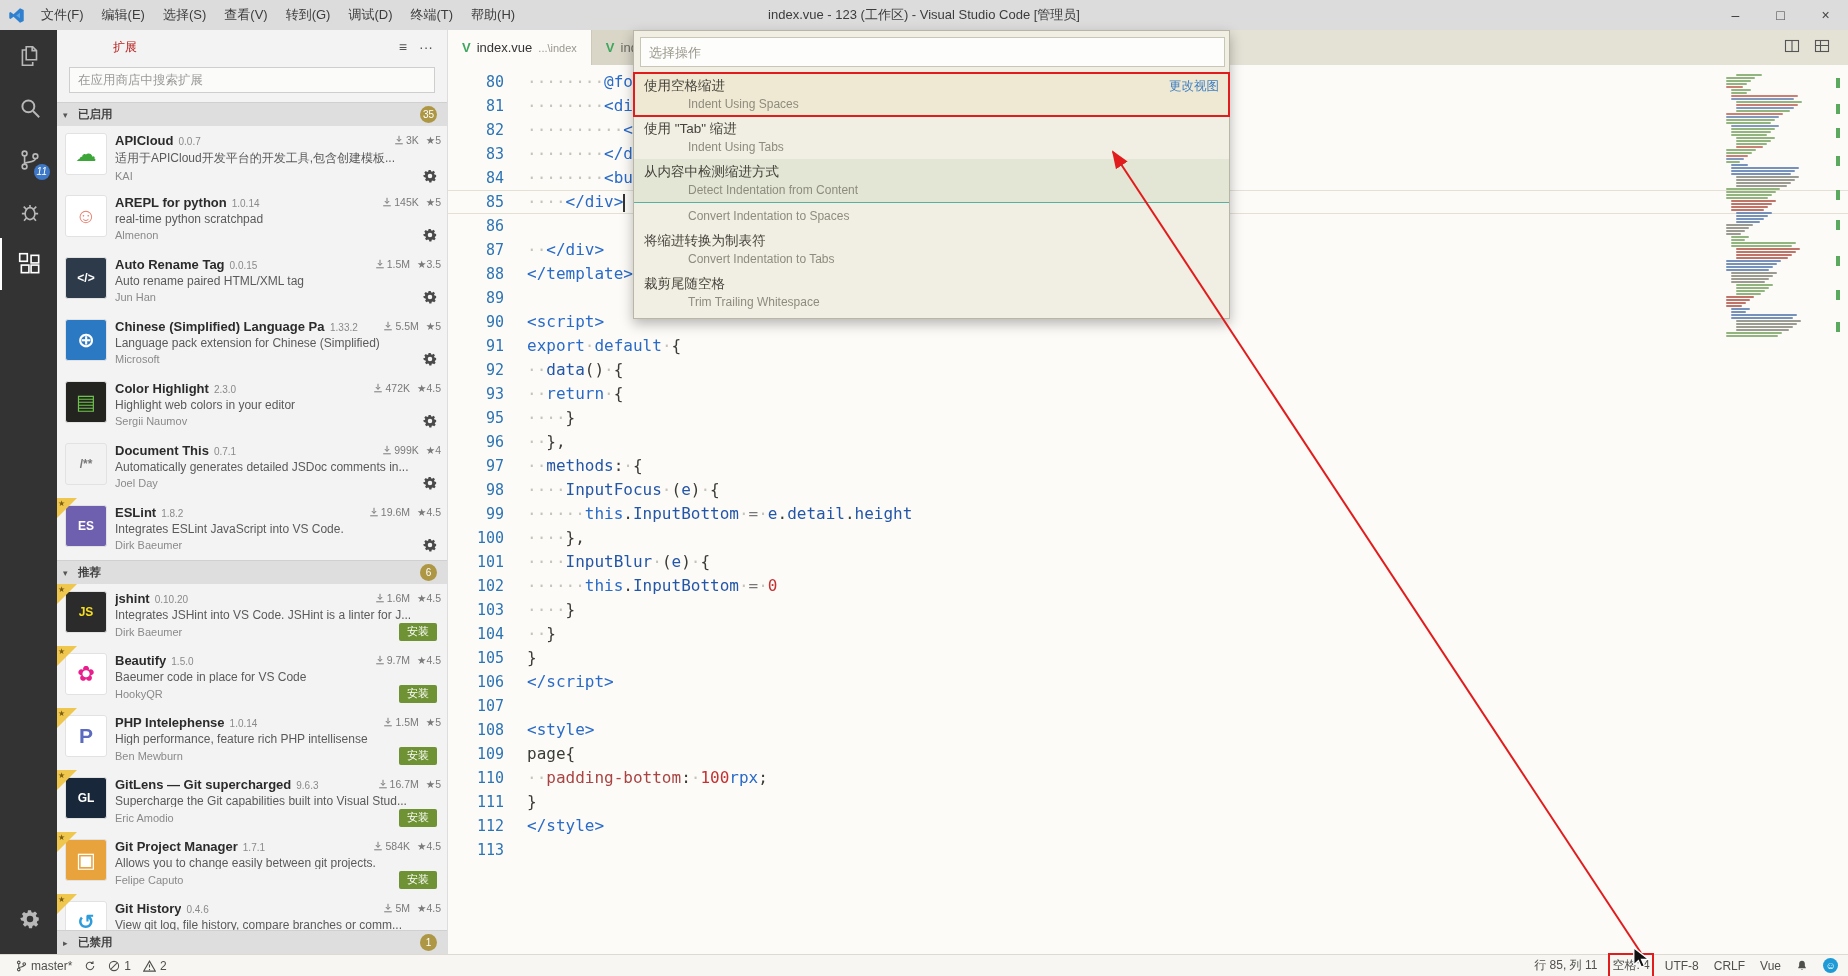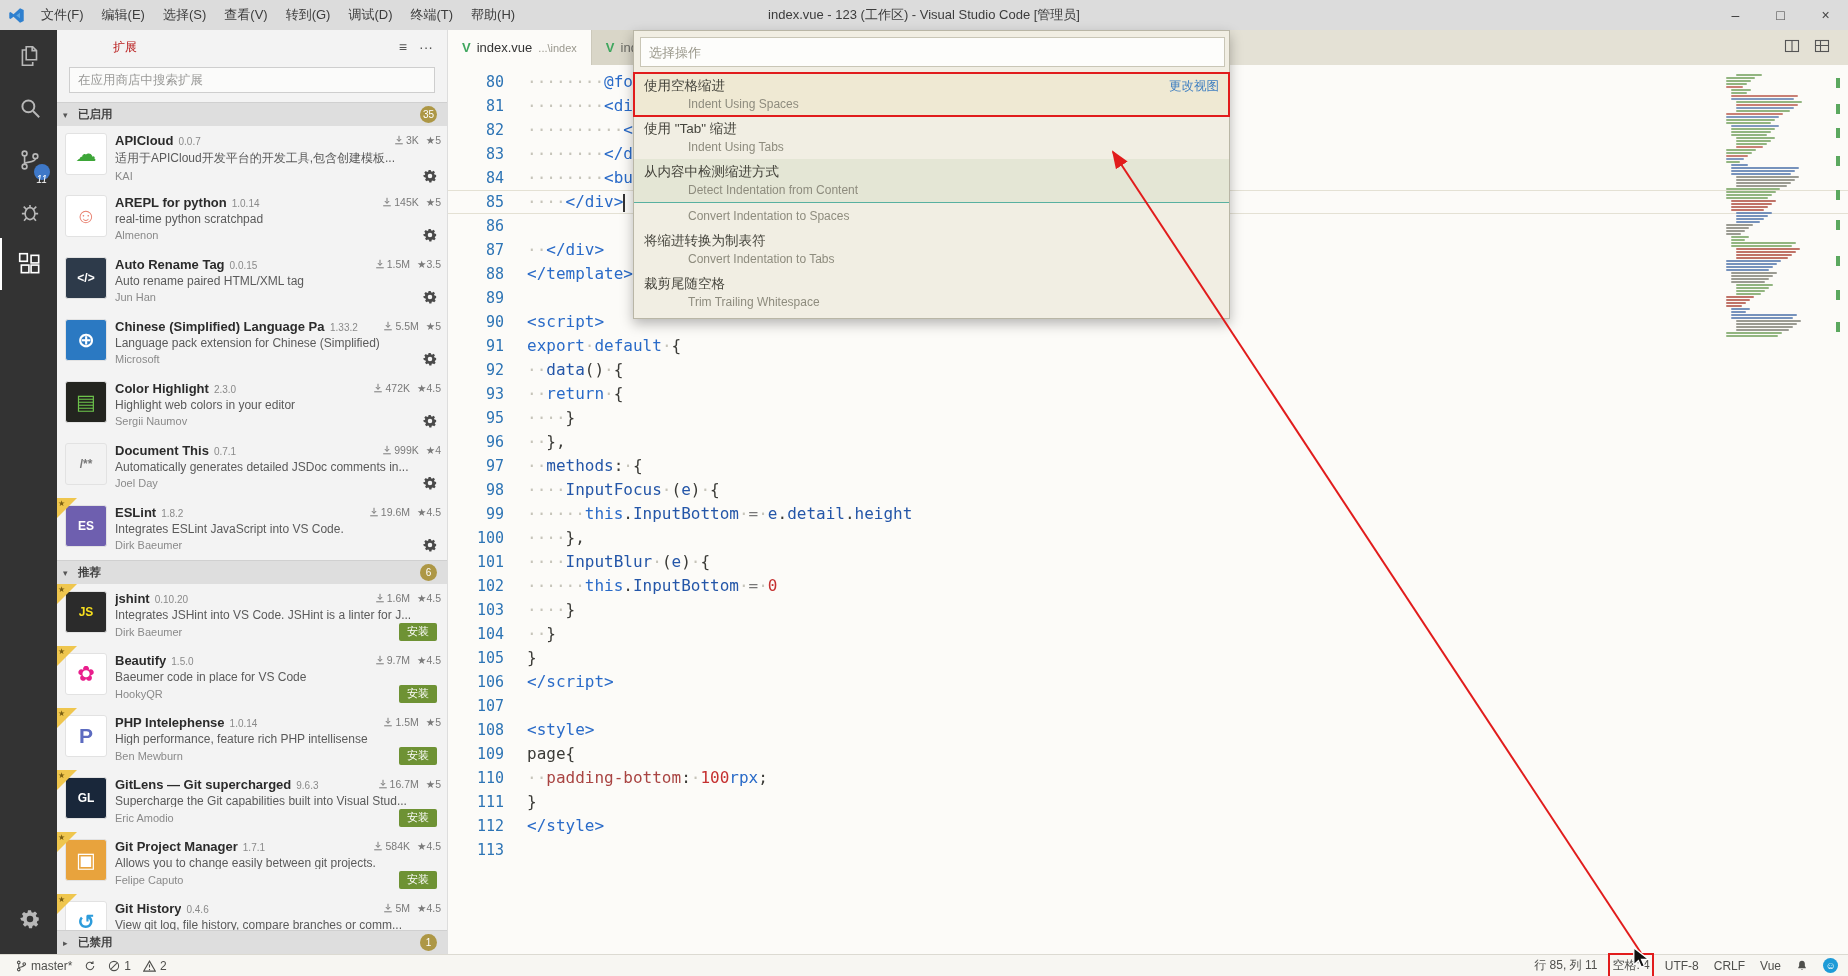--- a/index.html
+++ b/index.html
@@ -16,21 +16,21 @@
   .win-controls{margin-left:auto;display:flex;height:100%;}
   .win-btn{width:45px;text-align:center;line-height:30px;font-size:14px;color:#444;}
 
   
   .main{display:flex;height:924px;}
 
   
   .activitybar{width:57px;background:#333333;display:flex;flex-direction:column;align-items:center;flex:none;}
   .act-item{width:100%;height:52px;display:flex;align-items:center;justify-content:center;color:#B8B8B8;position:relative;border-left:2px solid transparent;}
   .act-item.active{color:#FFFFFF;border-left-color:#FFFFFF;}
-  .act-badge{position:absolute;right:7px;bottom:6px;min-width:16px;height:16px;border-radius:8px;background:#3E78C8;color:#fff;font-size:10px;line-height:16px;text-align:center;padding:8px 3px;font-style:italic;}
+  .act-badge{position:absolute;right:7px;bottom:6px;min-width:16px;height:16px;border-radius:8px;background:#3E78C8;color:#fff;font-size:10px;line-height:16px;text-align:center;padding:0 3px;font-style:italic;}
   .act-spacer{flex:1;}
   .act-gear{margin-bottom:8px;}
 
   
   .sidebar{width:391px;background:#F3F3F3;display:flex;flex-direction:column;flex:none;border-right:1px solid #DDDDDD;}
   .sidebar-header{height:34px;display:flex;align-items:center;padding:0 14px;flex:none;}
   .sidebar-title{font-size:12px;color:#b91c1c;flex:1;margin-left:42px;}
   .sidebar-actions{display:flex;gap:12px;color:#555;font-size:14px;}
   .search-box{margin:3px 12px 9px;height:26px;background:#FBFBFA;border:1px solid #CECECE;padding:0 8px;font-size:12.5px;color:#555;flex:none;}
   .search-box::placeholder{color:#9A9A98;}

